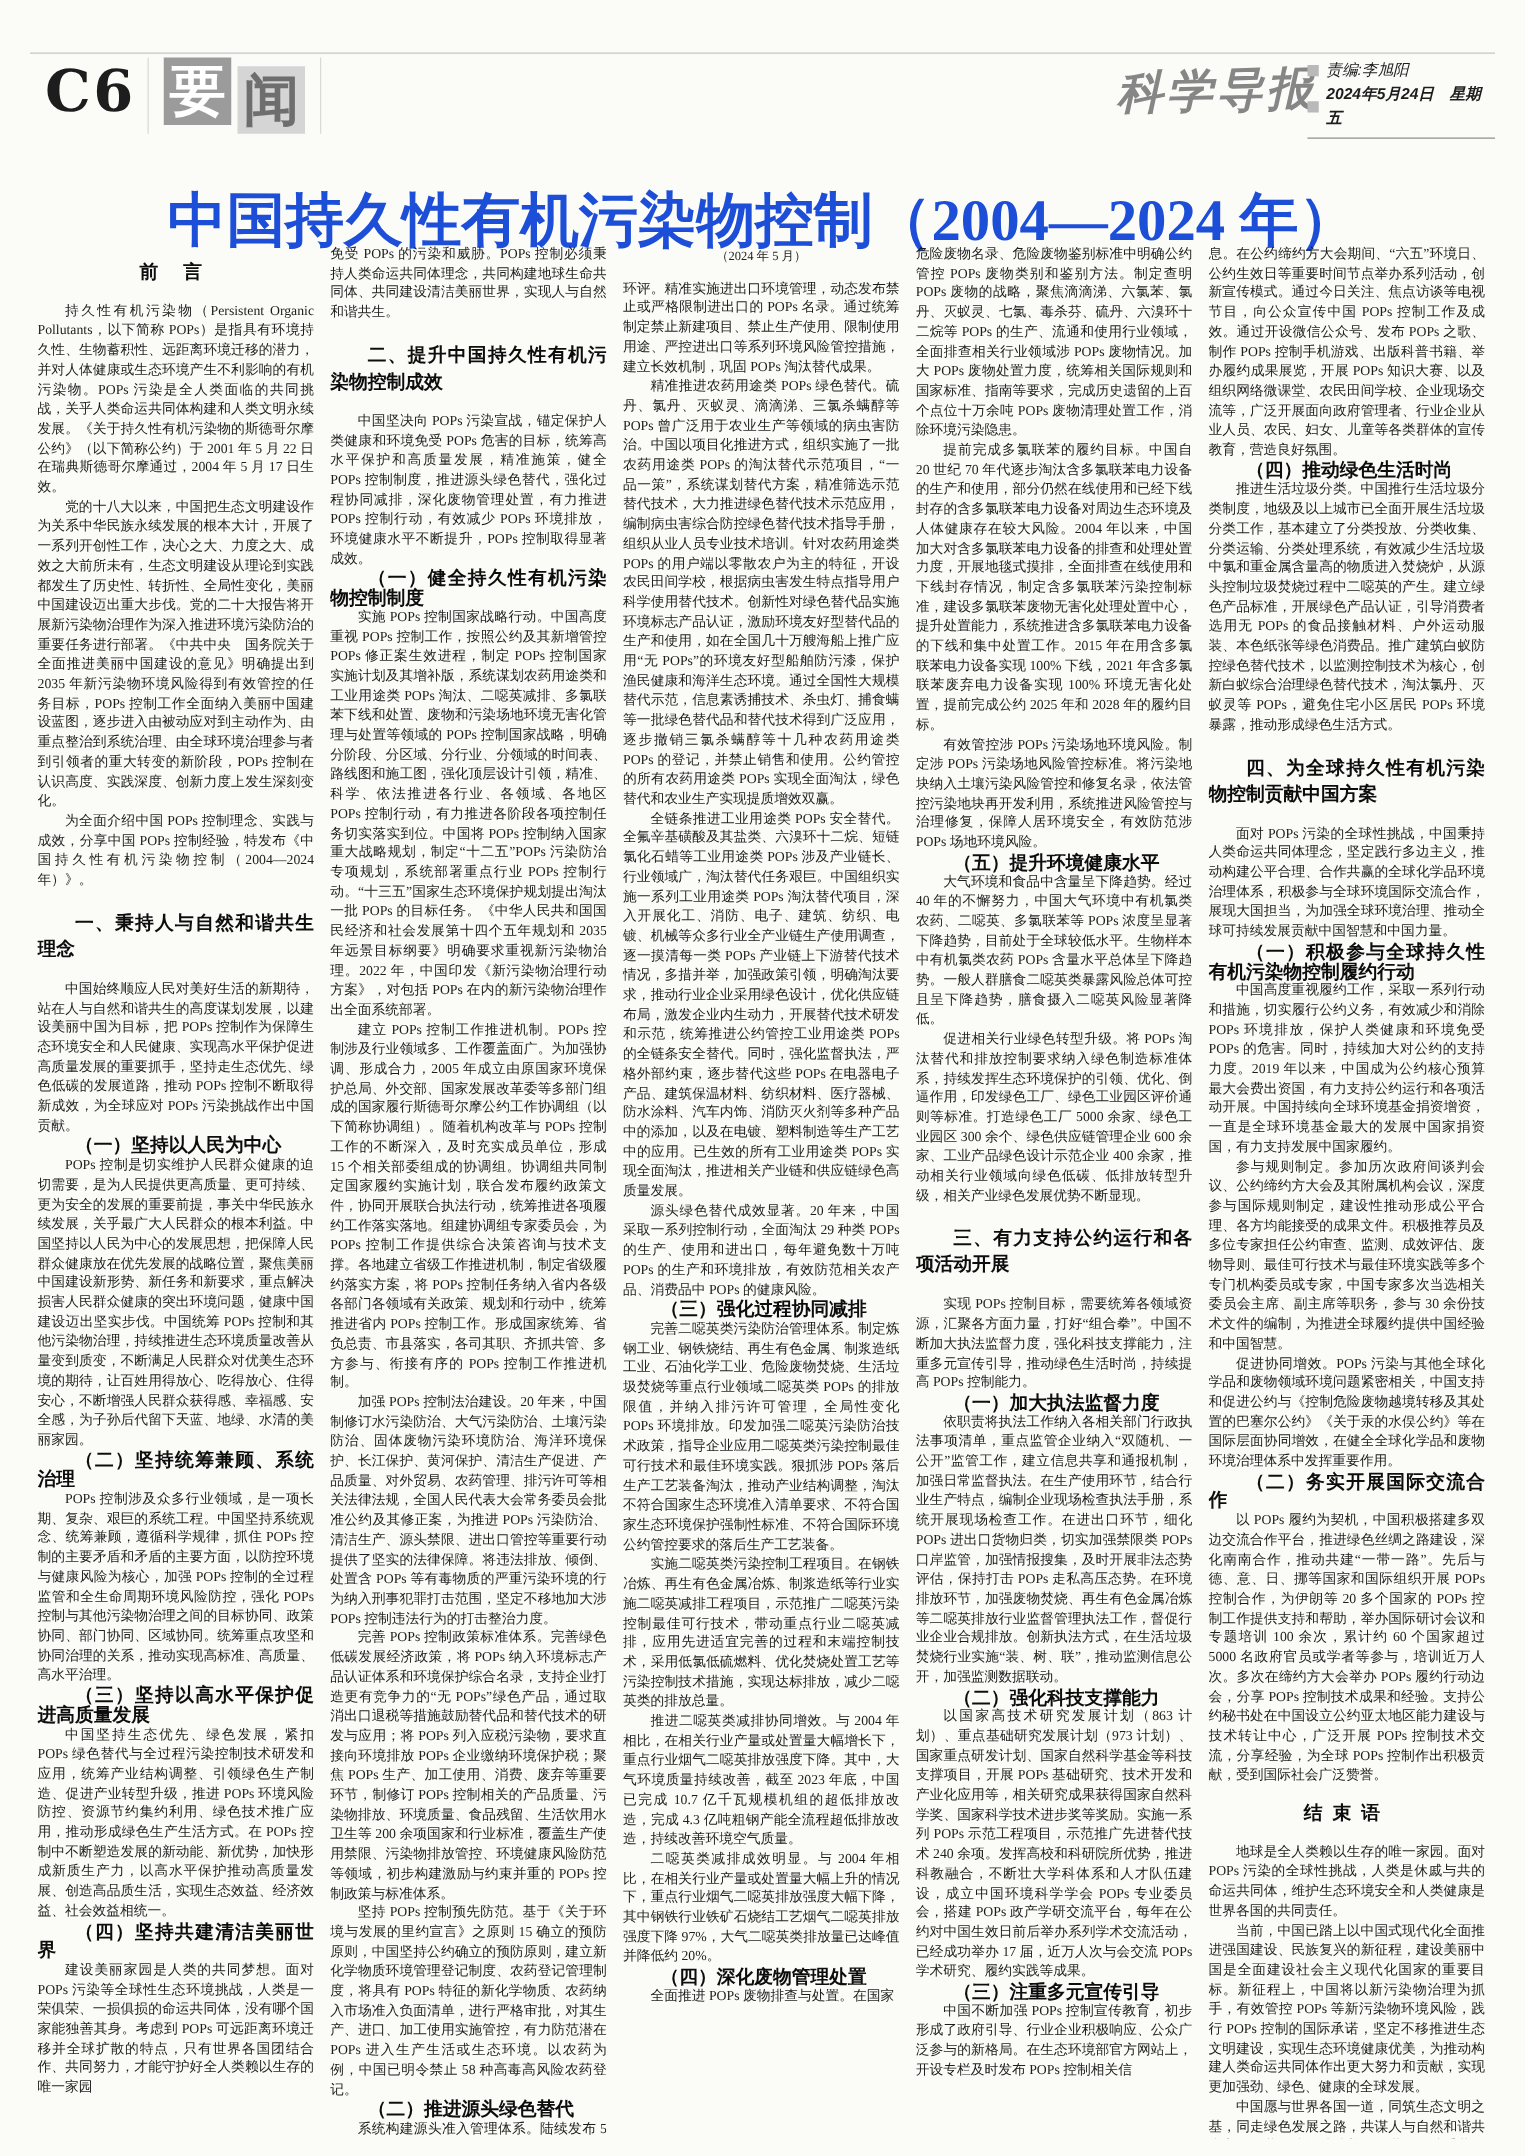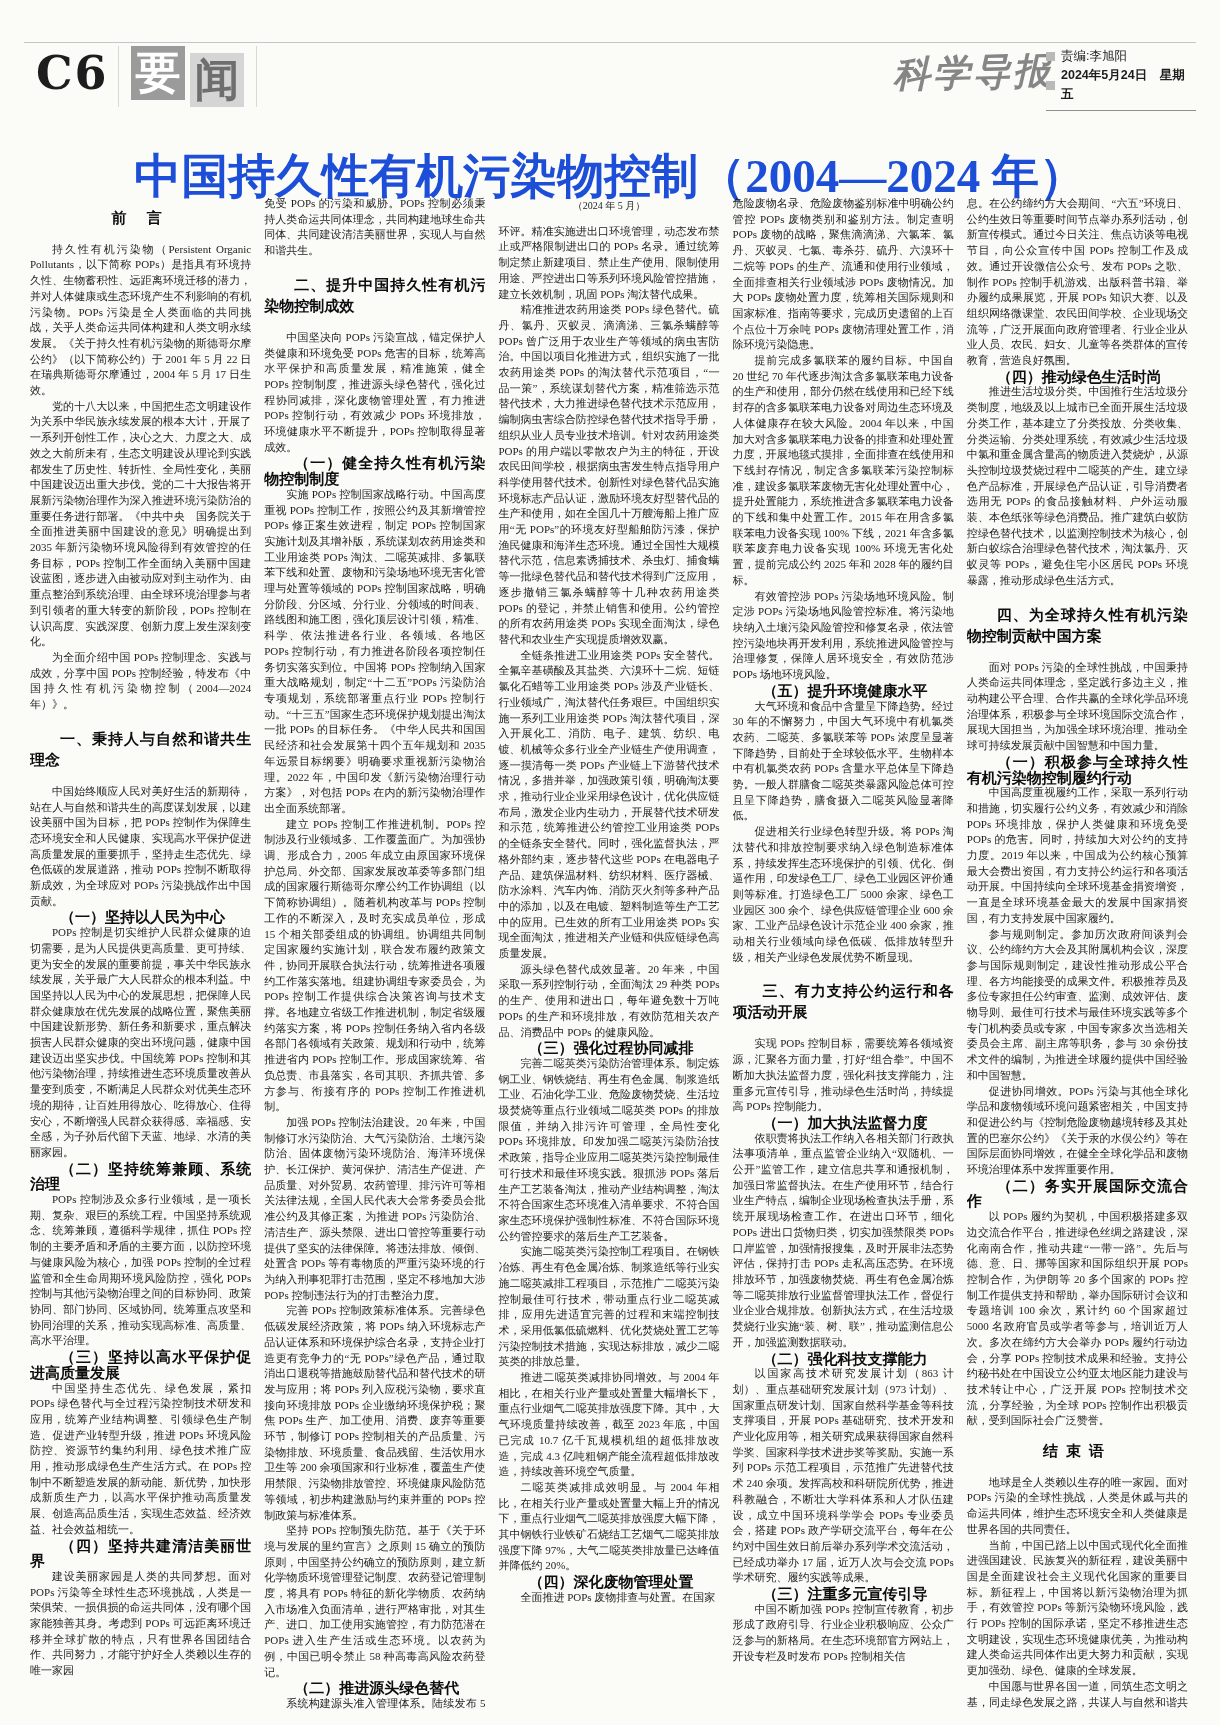--- a/index.html
+++ b/index.html
@@ -12,21 +12,21 @@
          border-left:1px solid #d9d9d9;border-right:1px solid #d9d9d9;}
   .badge-ch{width:54px;height:54px;font-size:45px;line-height:54px;text-align:center;
             font-weight:bold;font-family:"Liberation Sans","DejaVu Sans",sans-serif;}
   .b1{background:#9b9b9b;color:#ffffff;}
   .b2{background:#d5d5d5;color:#6e6e6e;margin-top:7px;}
   .masthead{position:absolute;left:893px;top:48px;font-size:37px;color:#868686;
             font-style:italic;font-weight:bold;letter-spacing:3px;transform:rotate(-1.5deg);
             font-family:"DejaVu Serif",serif;}
   .issue{position:absolute;left:1046px;top:47px;width:150px;
          font-family:"Liberation Sans","DejaVu Sans",sans-serif;font-size:12.5px;
-         line-height:19px;border-bottom:1px solid #8f8f8f;padding-bottom:6px;}
+         line-height:19px;border-bottom:1px solid #8f8f8f;padding-bottom:6px;font-style:italic;}
   .issue-row{display:flex;align-items:center;}
   .sq{width:9px;height:9px;background:#b9b9b9;display:inline-block;margin-right:6px;flex:0 0 auto;}
   .date{font-weight:bold;}
   .headline{position:absolute;left:0;right:0;top:114px;text-align:center;font-size:47px;
             font-weight:bold;letter-spacing:0px;white-space:nowrap;color:#1d4ed8;}
   .columns{position:absolute;left:30px;right:32px;top:196px;height:1515px;display:flex;gap:13px;}
   .col{flex:1 1 0;overflow:hidden;font-size:11px;line-height:15.7px;text-align:justify;
        text-justify:inter-ideograph;}
   .blk{margin:0;}
   .p{text-indent:2em;}
@@ -108,21 +108,21 @@
       <div class="blk p">推进二噁英类减排协同增效。与 2004 年相比，在相关行业产量或处置量大幅增长下，重点行业烟气二噁英排放强度下降。其中，大气环境质量持续改善，截至 2023 年底，中国已完成 10.7 亿千瓦规模机组的超低排放改造，完成 4.3 亿吨粗钢产能全流程超低排放改造，持续改善环境空气质量。</div>
       <div class="blk p">二噁英类减排成效明显。与 2004 年相比，在相关行业产量或处置量大幅上升的情况下，重点行业烟气二噁英排放强度大幅下降，其中钢铁行业铁矿石烧结工艺烟气二噁英排放强度下降 97%，大气二噁英类排放量已达峰值并降低约 20%。</div>
       <div class="blk sub">（四）深化废物管理处置</div>
       <div class="blk p">全面推进 POPs 废物排查与处置。在国家</div>
     </div>
     <div class="col">
       <div class="blk pc">危险废物名录、危险废物鉴别标准中明确公约管控 POPs 废物类别和鉴别方法。制定查明 POPs 废物的战略，聚焦滴滴涕、六氯苯、氯丹、灭蚁灵、七氯、毒杀芬、硫丹、六溴环十二烷等 POPs 的生产、流通和使用行业领域，全面排查相关行业领域涉 POPs 废物情况。加大 POPs 废物处置力度，统筹相关国际规则和国家标准、指南等要求，完成历史遗留的上百个点位十万余吨 POPs 废物清理处置工作，消除环境污染隐患。</div>
       <div class="blk p">提前完成多氯联苯的履约目标。中国自 20 世纪 70 年代逐步淘汰含多氯联苯电力设备的生产和使用，部分仍然在线使用和已经下线封存的含多氯联苯电力设备对周边生态环境及人体健康存在较大风险。2004 年以来，中国加大对含多氯联苯电力设备的排查和处理处置力度，开展地毯式摸排，全面排查在线使用和下线封存情况，制定含多氯联苯污染控制标准，建设多氯联苯废物无害化处理处置中心，提升处置能力，系统推进含多氯联苯电力设备的下线和集中处置工作。2015 年在用含多氯联苯电力设备实现 100% 下线，2021 年含多氯联苯废弃电力设备实现 100% 环境无害化处置，提前完成公约 2025 年和 2028 年的履约目标。</div>
       <div class="blk p">有效管控涉 POPs 污染场地环境风险。制定涉 POPs 污染场地风险管控标准。将污染地块纳入土壤污染风险管控和修复名录，依法管控污染地块再开发利用，系统推进风险管控与治理修复，保障人居环境安全，有效防范涉 POPs 场地环境风险。</div>
       <div class="blk sub">（五）提升环境健康水平</div>
-      <div class="blk p">大气环境和食品中含量呈下降趋势。经过 30 年的不懈努力，中国大气环境中有机氯类农药、二噁英、多氯联苯等 POPs 浓度呈显著下降趋势，目前处于全球较低水平。生物样本中有机氯类农药 POPs 含量水平总体呈下降趋势。一般人群膳食二噁英类暴露风险总体可控且呈下降趋势，膳食摄入二噁英风险显著降低。</div>
+      <div class="blk p">大气环境和食品中含量呈下降趋势。经过 40 年的不懈努力，中国大气环境中有机氯类农药、二噁英、多氯联苯等 POPs 浓度呈显著下降趋势，目前处于全球较低水平。生物样本中有机氯类农药 POPs 含量水平总体呈下降趋势。一般人群膳食二噁英类暴露风险总体可控且呈下降趋势，膳食摄入二噁英风险显著降低。</div>
       <div class="blk p">促进相关行业绿色转型升级。将 POPs 淘汰替代和排放控制要求纳入绿色制造标准体系，持续发挥生态环境保护的引领、优化、倒逼作用，印发绿色工厂、绿色工业园区评价通则等标准。打造绿色工厂 5000 余家、绿色工业园区 300 余个、绿色供应链管理企业 600 余家、工业产品绿色设计示范企业 400 余家，推动相关行业领域向绿色低碳、低排放转型升级，相关产业绿色发展优势不断显现。</div>
       <div class="blk sh">三、有力支持公约运行和各项活动开展</div>
       <div class="blk p">实现 POPs 控制目标，需要统筹各领域资源，汇聚各方面力量，打好“组合拳”。中国不断加大执法监督力度，强化科技支撑能力，注重多元宣传引导，推动绿色生活时尚，持续提高 POPs 控制能力。</div>
       <div class="blk sub">（一）加大执法监督力度</div>
       <div class="blk p">依职责将执法工作纳入各相关部门行政执法事项清单，重点监管企业纳入“双随机、一公开”监管工作，建立信息共享和通报机制，加强日常监督执法。在生产使用环节，结合行业生产特点，编制企业现场检查执法手册，系统开展现场检查工作。在进出口环节，细化 POPs 进出口货物归类，切实加强禁限类 POPs 口岸监管，加强情报搜集，及时开展非法态势评估，保持打击 POPs 走私高压态势。在环境排放环节，加强废物焚烧、再生有色金属冶炼等二噁英排放行业监督管理执法工作，督促行业企业合规排放。创新执法方式，在生活垃圾焚烧行业实施“装、树、联”，推动监测信息公开，加强监测数据联动。</div>
       <div class="blk sub">（二）强化科技支撑能力</div>
       <div class="blk p">以国家高技术研究发展计划（863 计划）、重点基础研究发展计划（973 计划）、国家重点研发计划、国家自然科学基金等科技支撑项目，开展 POPs 基础研究、技术开发和产业化应用等，相关研究成果获得国家自然科学奖、国家科学技术进步奖等奖励。实施一系列 POPs 示范工程项目，示范推广先进替代技术 240 余项。发挥高校和科研院所优势，推进科教融合，不断壮大学科体系和人才队伍建设，成立中国环境科学学会 POPs 专业委员会，搭建 POPs 政产学研交流平台，每年在公约对中国生效日前后举办系列学术交流活动，已经成功举办 17 届，近万人次与会交流 POPs 学术研究、履约实践等成果。</div>
       <div class="blk sub">（三）注重多元宣传引导</div>
       <div class="blk p">中国不断加强 POPs 控制宣传教育，初步形成了政府引导、行业企业积极响应、公众广泛参与的新格局。在生态环境部官方网站上，开设专栏及时发布 POPs 控制相关信</div>
     </div>

